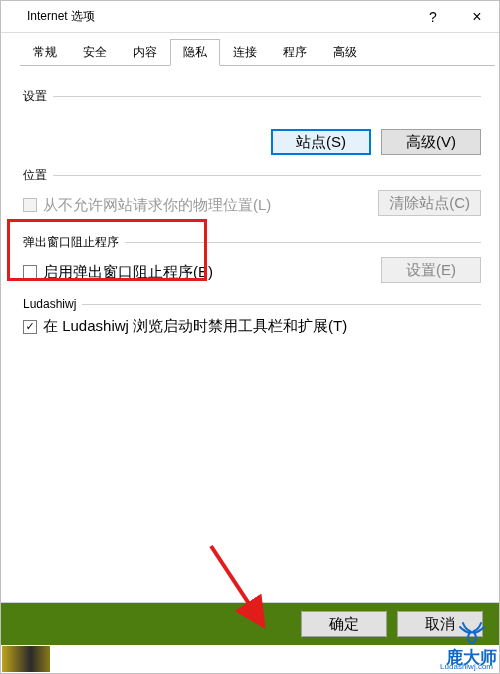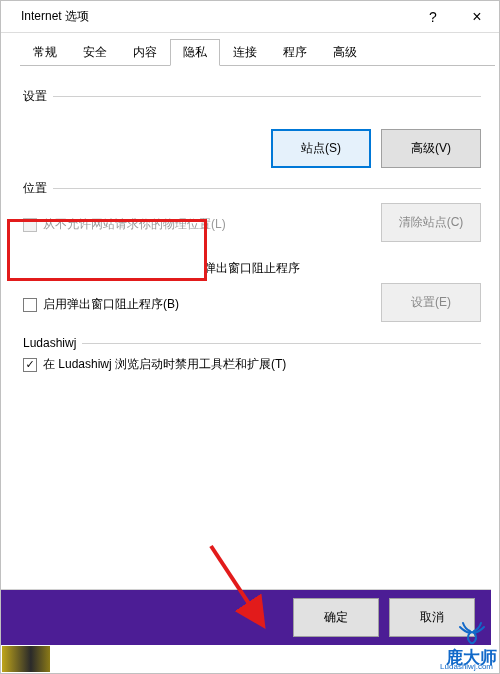--- a/index.html
+++ b/index.html
@@ -18,21 +18,21 @@
     border: 1px solid #c0c0c0;
     position: relative;
     background: #fff;
   }
   
   .titlebar {
     height: 32px;
     border-bottom: 1px solid #dddddd;
     display: flex;
     align-items: center;
-    padding-left: 20px;
+    padding-left: 26px;
     font-size: 12px;
     color: #000;
   }
   .titlebar .spacer { flex: 1; }
   .titlebar .help-btn {
     width: 44px; height: 32px;
     display: flex; align-items: center; justify-content: center;
     font-size: 14px; color: #000;
   }
   .titlebar .close-btn {
@@ -86,25 +86,25 @@
     display: flex;
     align-items: center;
   }
   .section-title .rule {
     flex: 1;
     height: 1px;
     background: #d0d0d0;
     margin-left: 6px;
   }
   .btn {
-    height: 39px;
+    height: 26px;
     min-width: 100px;
     border: 1px solid #a0a0a0;
     background: #e1e1e1;
-    font-size: 12px;
+    font-size: 15px;
     font-family: inherit;
     display: inline-flex;
     align-items: center;
     justify-content: center;
     padding: 0 10px;
   }
   .btn:disabled {
     color: #888;
     border-color: #c8c8c8;
     background: #efefef;
@@ -115,21 +115,21 @@
   }
   .btn-row-right {
     display: flex;
     justify-content: flex-end;
     gap: 10px;
     margin-top: 10px;
   }
   .checkbox-line {
     display: flex;
     align-items: center;
-    font-size: 12px;
+    font-size: 15px;
     color: #000;
     margin-top: 4px;
   }
   .checkbox-line.disabled { color: #9a9a9a; }
   .cb {
     width: 14px; height: 14px;
     border: 1px solid #7a7a7a;
     margin-right: 6px;
     display: inline-flex;
     align-items: center; justify-content: center;
@@ -160,27 +160,27 @@
 
   
   .arrow-svg {
     position: absolute;
     pointer-events: none;
   }
 
   
   .bottom-bar {
     position: absolute;
-    left: 0; right: 8px; bottom: 28px;
+    left: 0; right: 0; bottom: 28px;
     padding: 8px 16px;
     border-top: 1px solid #d0d0d0;
     display: flex;
     justify-content: flex-end;
     gap: 10px;
-    background: #4c1d95;
+    background: #4d7c0f;
   }
 
   
   .watermark {
     position: absolute;
     right: 2px; bottom: 4px;
     display: flex;
     align-items: center;
     color: #1169c9;
     font-size: 17px;
@@ -244,21 +244,21 @@
       <span class="rule"></span>
     </div>
     <div class="line-row">
       <div class="checkbox-line disabled">
         <span class="cb disabled"></span>
         <span>从不允许网站请求你的物理位置(L)</span>
       </div>
       <button class="btn" disabled="">清除站点(C)</button>
     </div>
 
-    <div class="section-title" style="margin-top:18px;flex-direction:column;">
+    <div class="section-title" style="margin-top:18px;">
       <span>弹出窗口阻止程序</span>
       <span class="rule"></span>
     </div>
     <div class="line-row">
       <div class="checkbox-line">
         <span class="cb"></span>
         <span>启用弹出窗口阻止程序(B)</span>
       </div>
       <button class="btn" disabled="">设置(E)</button>
     </div>

